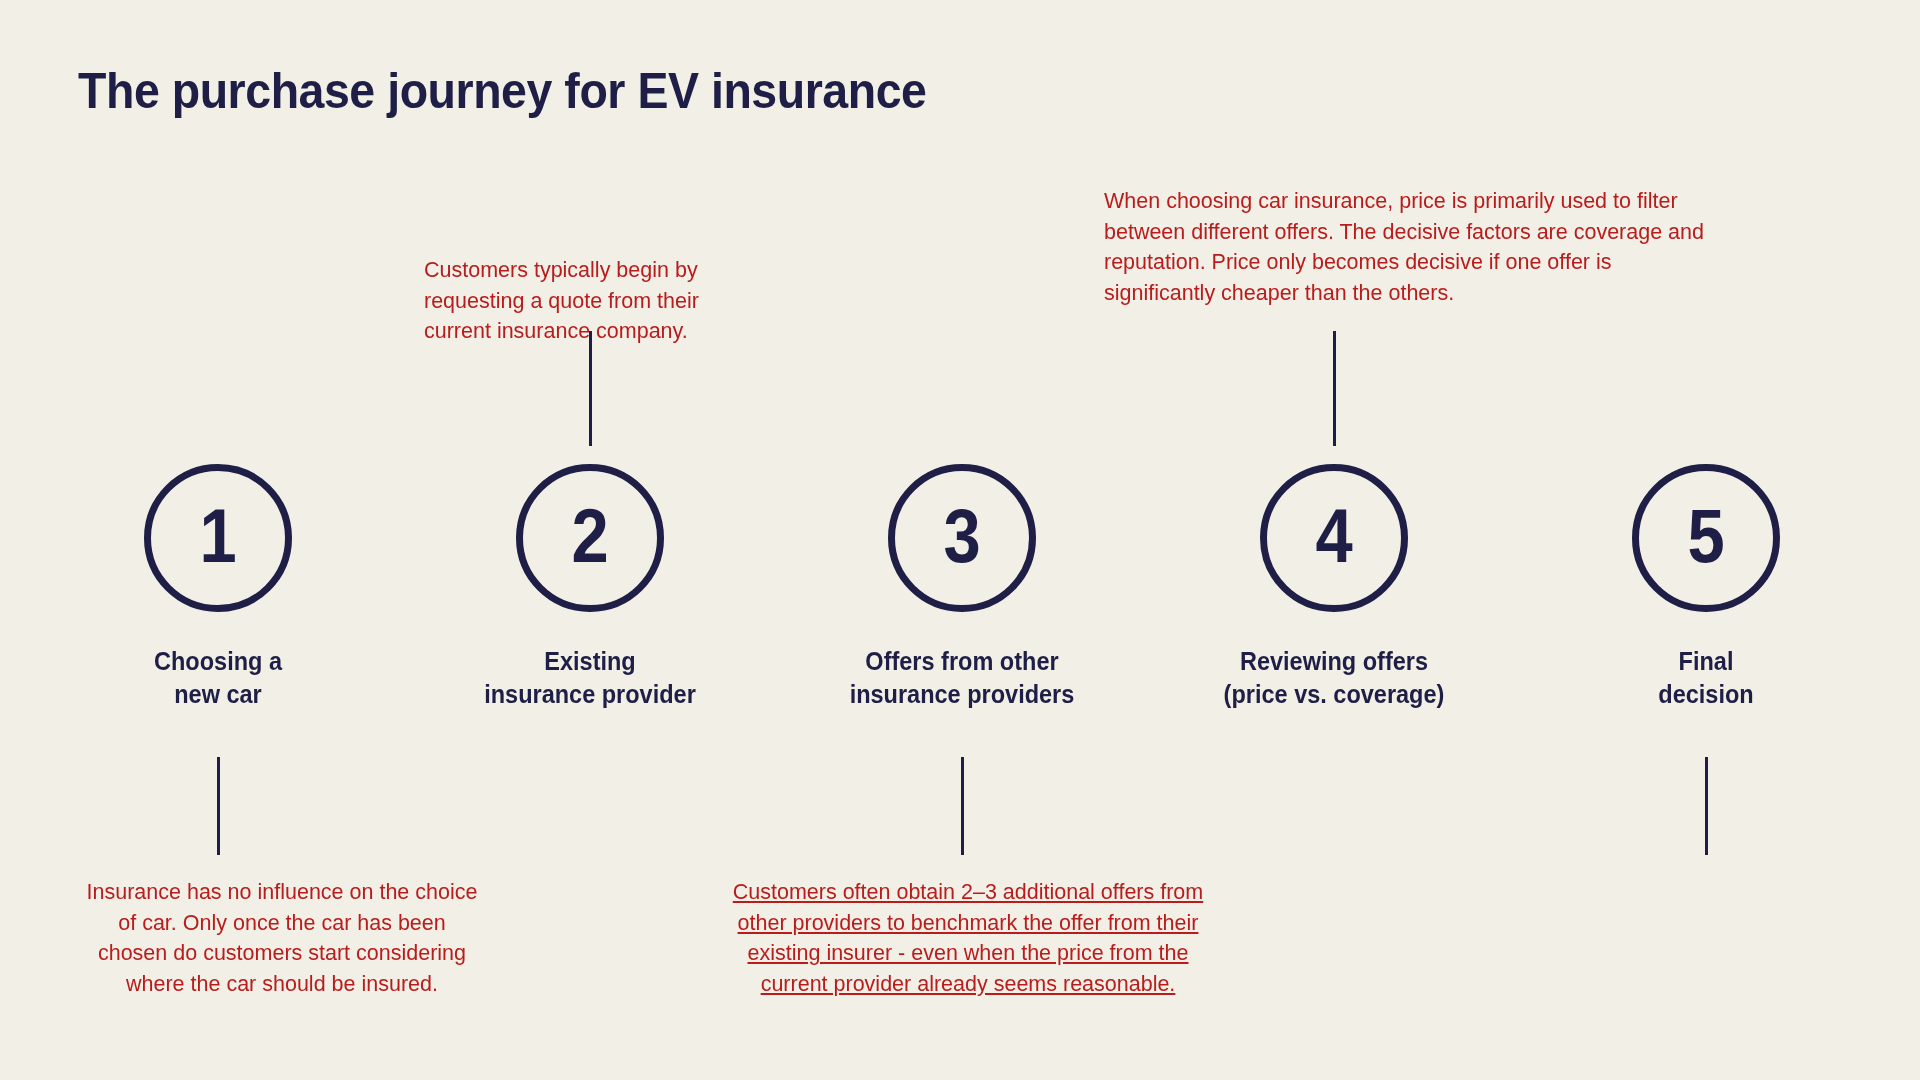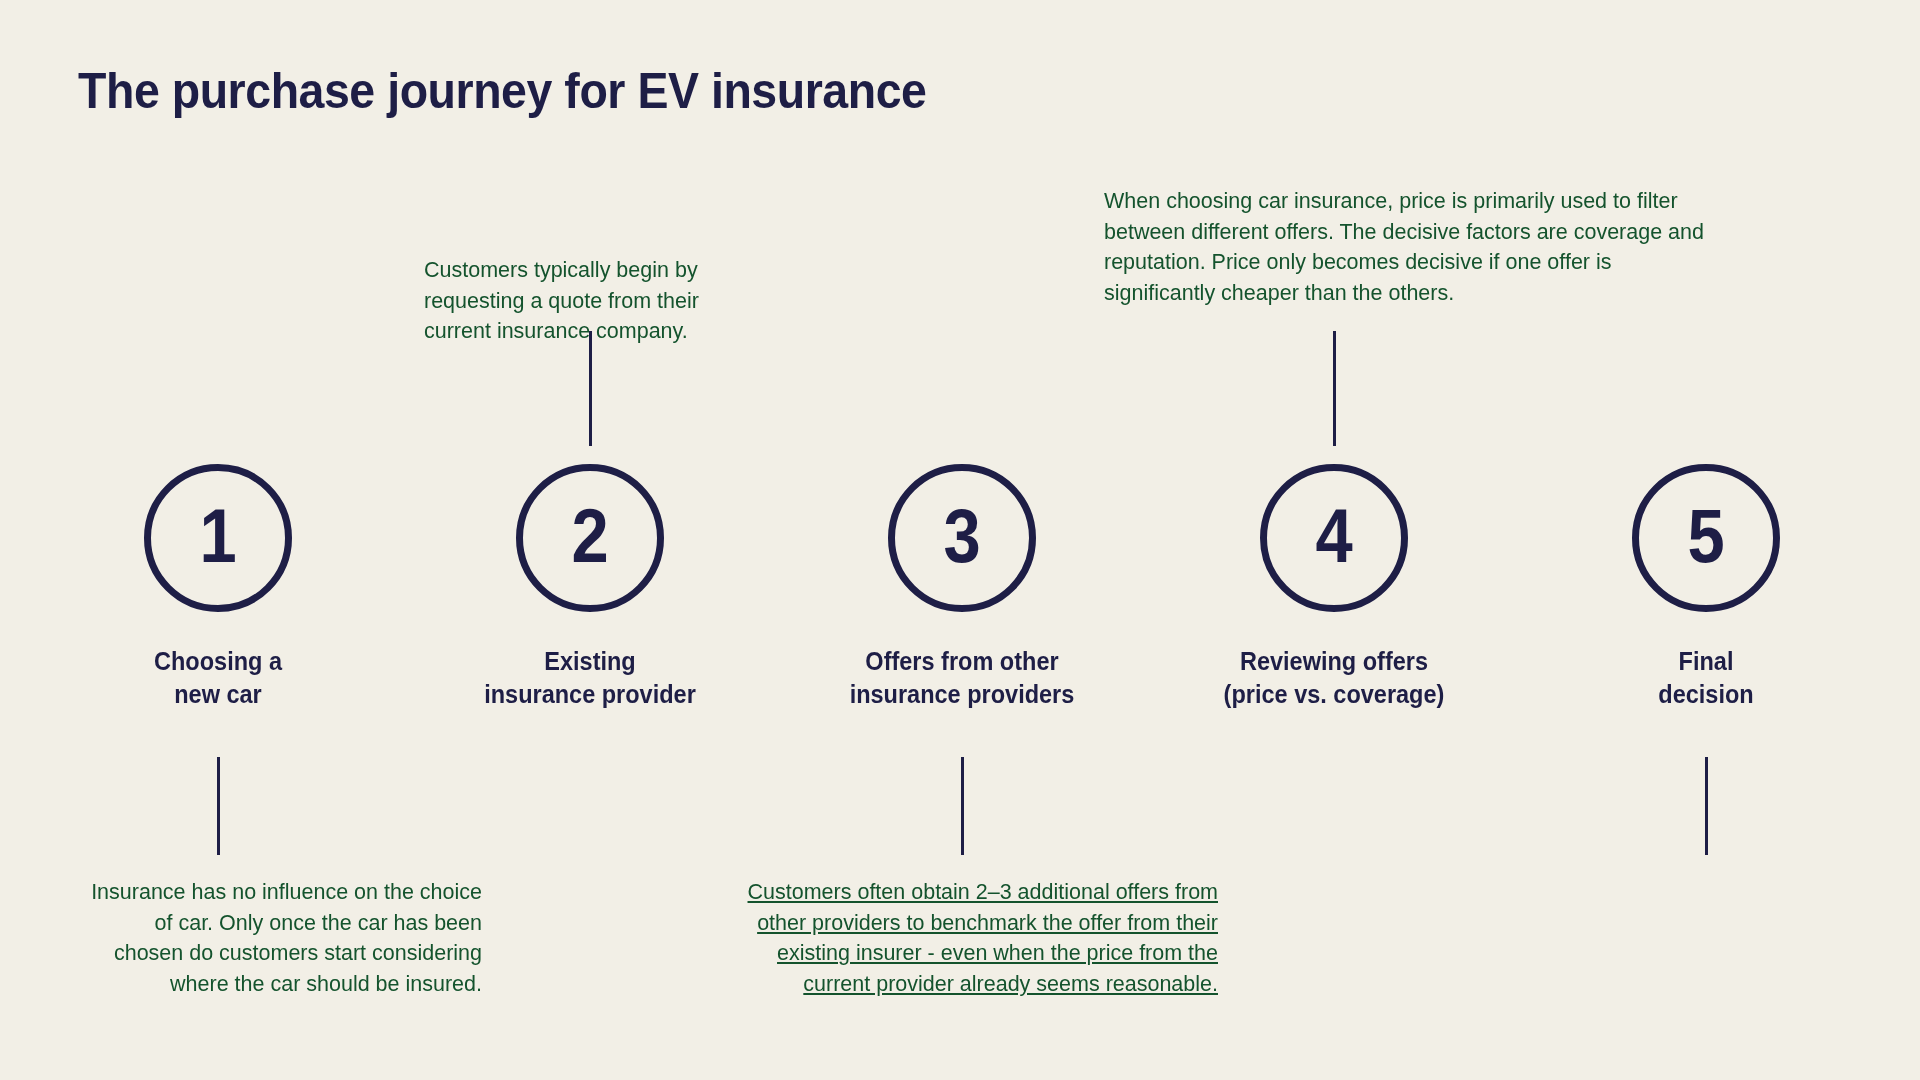--- a/index.html
+++ b/index.html
@@ -94,28 +94,28 @@
   .connector.down {
     top: 757px;
     height: 98px;
   }
 
   
   .note {
     position: absolute;
     font-size: 21.5px;
     line-height: 1.42;
-    color: #14532d;
+    color: #b91c1c;
     font-weight: normal;
   }
   .note.top {
     text-align: left;
   }
   .note.bottom {
-    text-align: right;
+    text-align: center;
   }
 
   
   .note-1 { left: 82px;  top: 877px;  width: 400px; }
   .note-2 { left: 424px; top: 215px;  width: 330px; margin-top: 40px; }
   .note-3 { left: 718px; top: 877px;  width: 500px; text-decoration: underline; }
   .note-4 { left: 1104px; top: 186px; width: 620px; }
   .note-5 { left: 1404px; top: 877px; width: 460px; }
 </style>
 </head>

